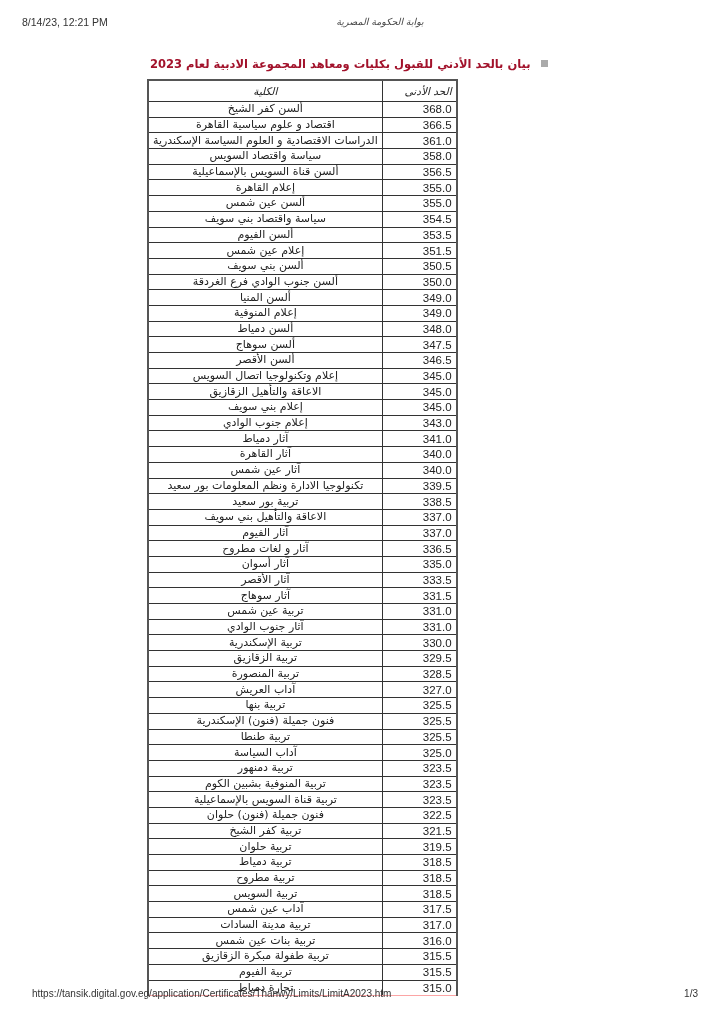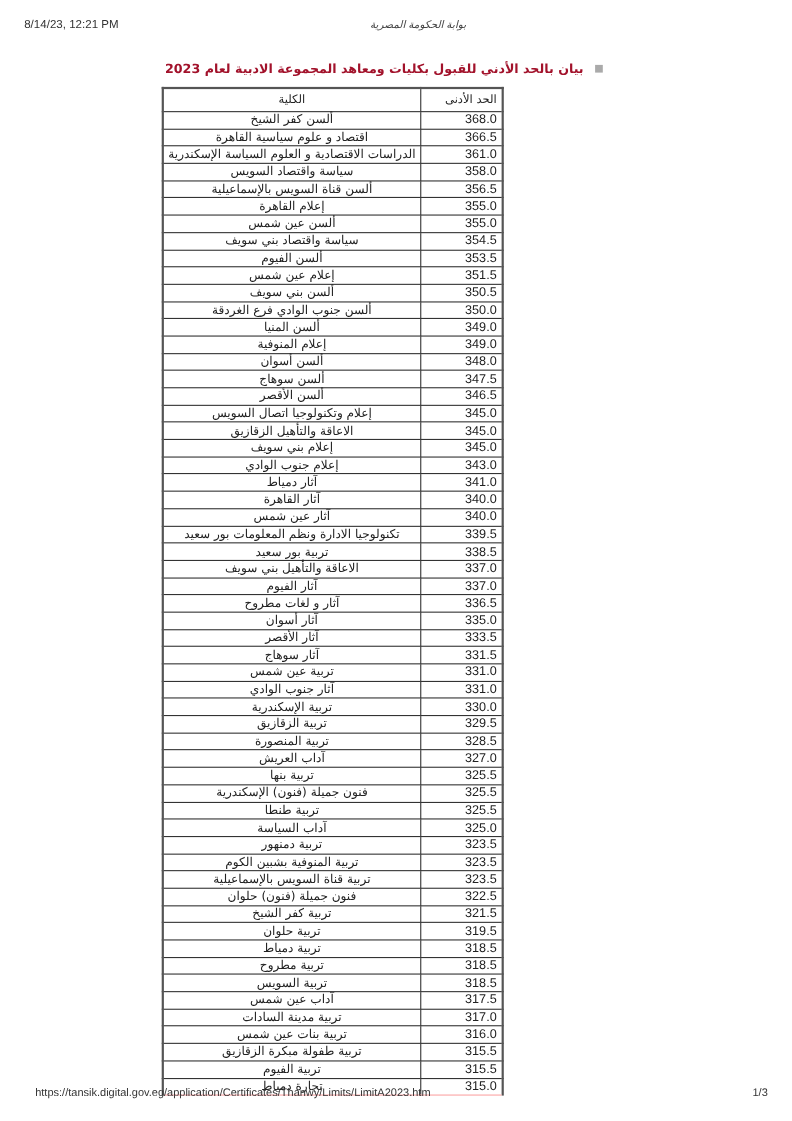--- a/index.html
+++ b/index.html
@@ -7,21 +7,21 @@
          font-family: "Liberation Sans", "DejaVu Sans", sans-serif; color: #222; }
   .print-header-left { position: absolute; left: 22px; top: 16px; font-size: 10.5px; color: #333; }
   .print-header-center { position: absolute; left: 300px; width: 160px; top: 16px; text-align: center; font-size: 9.5px; color: #444; direction: rtl; font-style: italic; }
   .title-row { position: absolute; top: 54px; left: 140px; width: 408px; direction: rtl; text-align: right; }
   .bullet { display: inline-block; width: 7px; height: 7px; background: #aaaaaa; margin-left: 6px; vertical-align: middle; }
   .title { font-family: "DejaVu Sans", sans-serif; font-size: 11.5px; font-weight: bold; color: #a2122b; vertical-align: middle; }
   table.limits { position: absolute; left: 147px; top: 79px; width: 302px; border-collapse: collapse; direction: rtl;
                  border: 2px solid #555; border-bottom: none; }
   table.limits th, table.limits td { border: 1px solid #333; padding: 0 4px; height: 14.7px; line-height: 14px;
                  font-family: "DejaVu Sans", sans-serif; font-size: 11px; color: #222; white-space: nowrap; }
-  table.limits th { height: 20px; font-weight: normal; font-size: 10.5px; }
+  table.limits th { height: 20px; font-weight: normal; font-size: 10.5px; font-style: italic; }
   table.limits th.col-faculty { text-align: center; }
   table.limits th.col-min { width: 50px; text-align: right; padding-left: 20px; }
   table.limits td.faculty { text-align: center; }
   table.limits td.min { text-align: center; font-family: "Liberation Sans", sans-serif; font-size: 11.5px; direction: ltr; padding-left: 40px; }
   table.limits tr:last-child td { border-bottom: 1px solid #fca5a5; }
   .print-footer-left { position: absolute; left: 32px; top: 988px; font-size: 10px; color: #333; }
   .print-footer-right { position: absolute; right: 22px; top: 988px; font-size: 10px; color: #333; }
 </style>
 </head>
 <body>
@@ -93,21 +93,21 @@
       <tr>
         <td class="min">349.0</td>
         <td class="faculty">ألسن المنيا</td>
       </tr>
       <tr>
         <td class="min">349.0</td>
         <td class="faculty">إعلام المنوفية</td>
       </tr>
       <tr>
         <td class="min">348.0</td>
-        <td class="faculty">ألسن أسوان</td>
+        <td class="faculty">ألسن دمياط</td>
       </tr>
       <tr>
         <td class="min">347.5</td>
         <td class="faculty">ألسن سوهاج</td>
       </tr>
       <tr>
         <td class="min">346.5</td>
         <td class="faculty">ألسن الأقصر</td>
       </tr>
       <tr>

